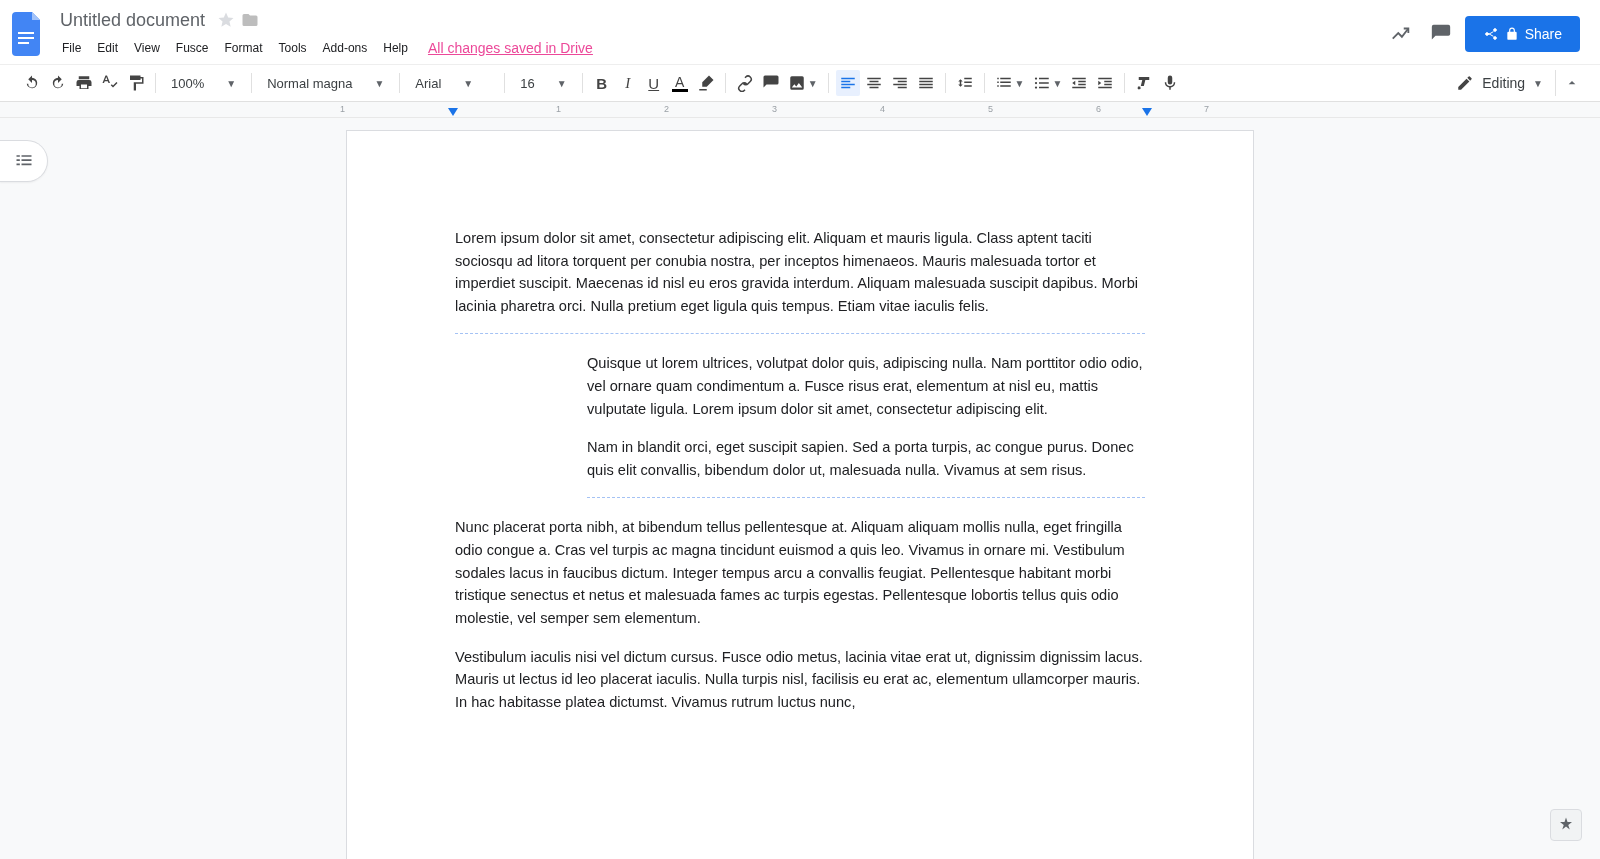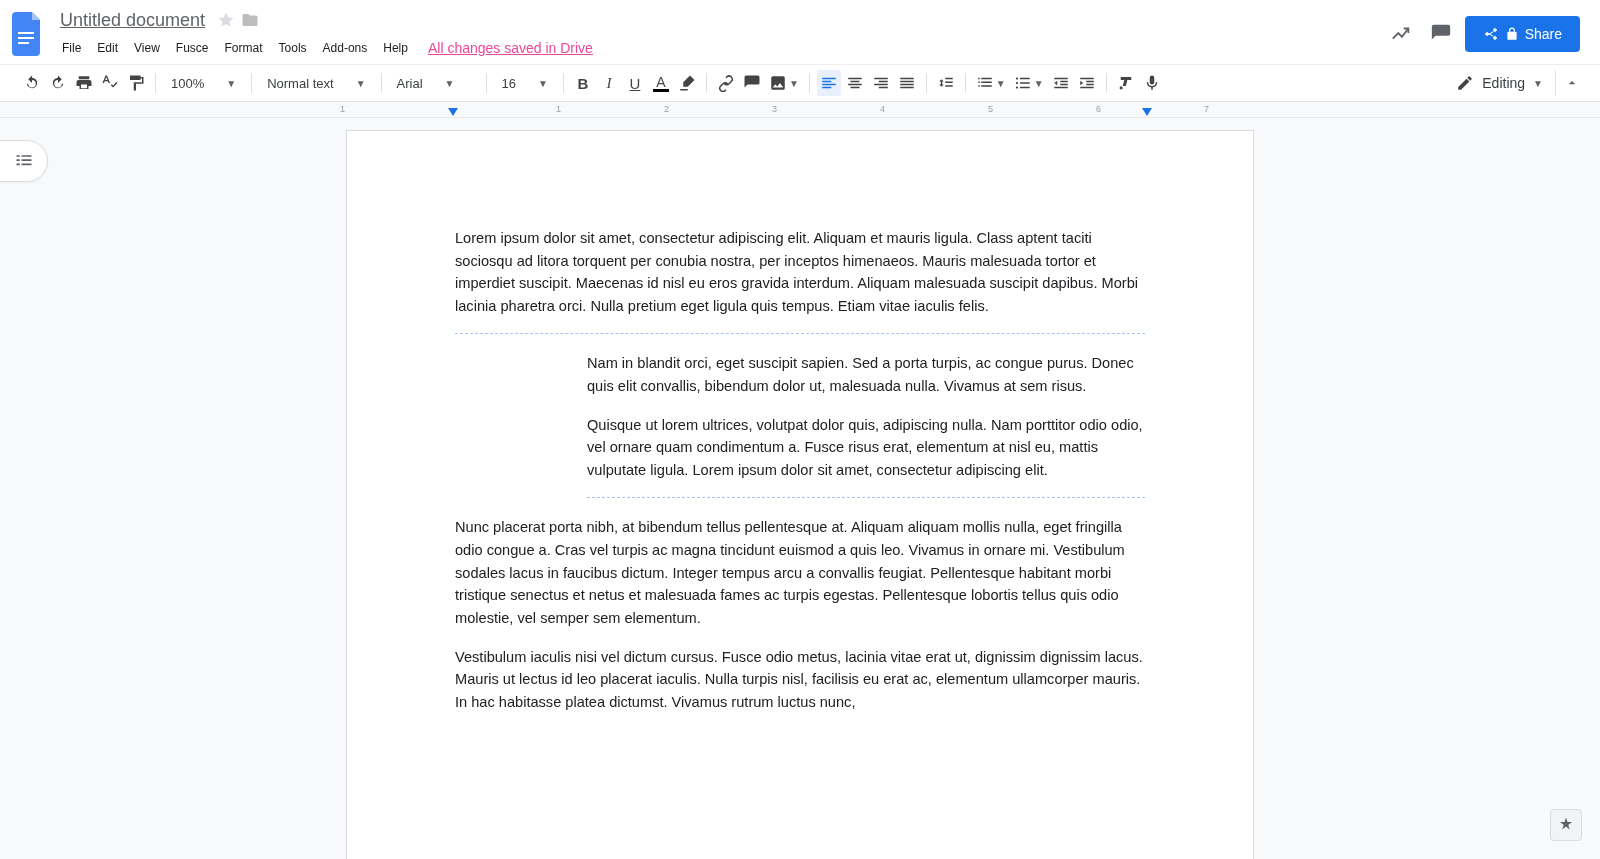--- a/index.html
+++ b/index.html
@@ -3,21 +3,21 @@
 <meta charset="utf-8">
 <style>
 * { margin: 0; padding: 0; box-sizing: border-box; }
 body { font-family: Arial, "Helvetica Neue", sans-serif; font-size: 13px; background: #fff; color: #3c4043; overflow: hidden; }
 
 
 .header { height: 64px; display: flex; align-items: center; padding: 4px 8px 0 8px; }
 .doc-icon { width: 40px; height: 54px; display: flex; align-items: center; justify-content: center; margin-right: 6px; }
 .title-area { flex: 1; }
 .title-row { display: flex; align-items: center; height: 28px; }
-.doc-title { font-size: 18px; color: #5f6368; padding: 0 6px; cursor: text; text-decoration: underline; }
+.doc-title { font-size: 18px; color: #5f6368; padding: 0 6px; cursor: text; }
 .title-icon { color: #d1d1d1; margin-left: 6px; cursor: pointer; display: inline-flex; }
 .menubar { display: flex; align-items: center; height: 28px; }
 .menu-item { padding: 4px 8px; font-size: 12px; color: #202124; cursor: pointer; border-radius: 3px; }
 .save-status { font-size: 14px; color: #ec4899; text-decoration: underline; margin-left: 12px; cursor: pointer; }
 
 .header-right { display: flex; align-items: center; gap: 8px; padding-right: 12px; }
 .header-icon { width: 32px; height: 32px; display: flex; align-items: center; justify-content: center; color: #5f6368; cursor: pointer; border-radius: 50%; }
 .share-btn { background: #1a73e8; color: #fff; border: none; border-radius: 4px; height: 36px; padding: 0 18px; font-size: 14px; font-weight: 500; display: flex; align-items: center; gap: 6px; cursor: pointer; }
 
 
@@ -143,21 +143,21 @@
     </span>
   <span class="tb-sep"></span>
 
   <span class="tb-select">
       <span>100%</span>
       <span class="chev">▼</span>
     </span>
   <span class="tb-sep"></span>
 
   <span class="tb-select" style="min-width:100px">
-      <span>Normal text</span>
+      <span>Normal magna</span>
       <span class="chev">▼</span>
     </span>
   <span class="tb-sep"></span>
 
   <span class="tb-select" style="min-width:90px">
       <span>Arial</span>
       <span class="chev">▼</span>
     </span>
   <span class="tb-sep"></span>
 
@@ -310,22 +310,22 @@
     <svg width="20" height="20" viewBox="0 0 24 24" fill="#5f6368">
         <path d="M3 5h4v2H3zm0 5h4v2H3zm0 5h4v2H3zm6-10h12v2H9zm0 5h12v2H9zm0 5h12v2H9z"></path>
       </svg>
   </div>
 
   <div class="page-scroll">
     <div class="page">
       <p>Lorem ipsum dolor sit amet, consectetur adipiscing elit. Aliquam et mauris ligula. Class aptent taciti sociosqu ad litora torquent per conubia nostra, per inceptos himenaeos. Mauris malesuada tortor et imperdiet suscipit. Maecenas id nisl eu eros gravida interdum. Aliquam malesuada suscipit dapibus. Morbi lacinia pharetra orci. Nulla pretium eget ligula quis tempus. Etiam vitae iaculis felis.</p>
       <hr class="sep-line">
       <div class="indented">
+        <p>Quisque ut lorem ultrices, volutpat dolor quis, adipiscing nulla. Nam porttitor odio odio, vel ornare quam condimentum a. Fusce risus erat, elementum at nisl eu, mattis vulputate ligula. Lorem ipsum dolor sit amet, consectetur adipiscing elit.</p>
         <p> Nam in blandit orci, eget suscipit sapien. Sed a porta turpis, ac congue purus. Donec quis elit convallis, bibendum dolor ut, malesuada nulla. Vivamus at sem risus.</p>
-        <p>Quisque ut lorem ultrices, volutpat dolor quis, adipiscing nulla. Nam porttitor odio odio, vel ornare quam condimentum a. Fusce risus erat, elementum at nisl eu, mattis vulputate ligula. Lorem ipsum dolor sit amet, consectetur adipiscing elit.</p>
       </div>
       <hr class="sep-line" style="margin-left:132px">
       <p> Nunc placerat porta nibh, at bibendum tellus pellentesque at. Aliquam aliquam mollis nulla, eget fringilla odio congue a. Cras vel turpis ac magna tincidunt euismod a quis leo. Vivamus in ornare mi. Vestibulum sodales lacus in faucibus dictum. Integer tempus arcu a convallis feugiat. Pellentesque habitant morbi tristique senectus et netus et malesuada fames ac turpis egestas. Pellentesque lobortis tellus quis odio molestie, vel semper sem elementum.</p>
       <p>Vestibulum iaculis nisi vel dictum cursus. Fusce odio metus, lacinia vitae erat ut, dignissim dignissim lacus. Mauris ut lectus id leo placerat iaculis. Nulla turpis nisl, facilisis eu erat ac, elementum ullamcorper mauris. In hac habitasse platea dictumst. Vivamus rutrum luctus nunc,</p>
     </div>
   </div>
 </div>
 
 <div class="explore-btn">
   <svg width="18" height="18" viewBox="0 0 24 24" fill="#5f6368">

